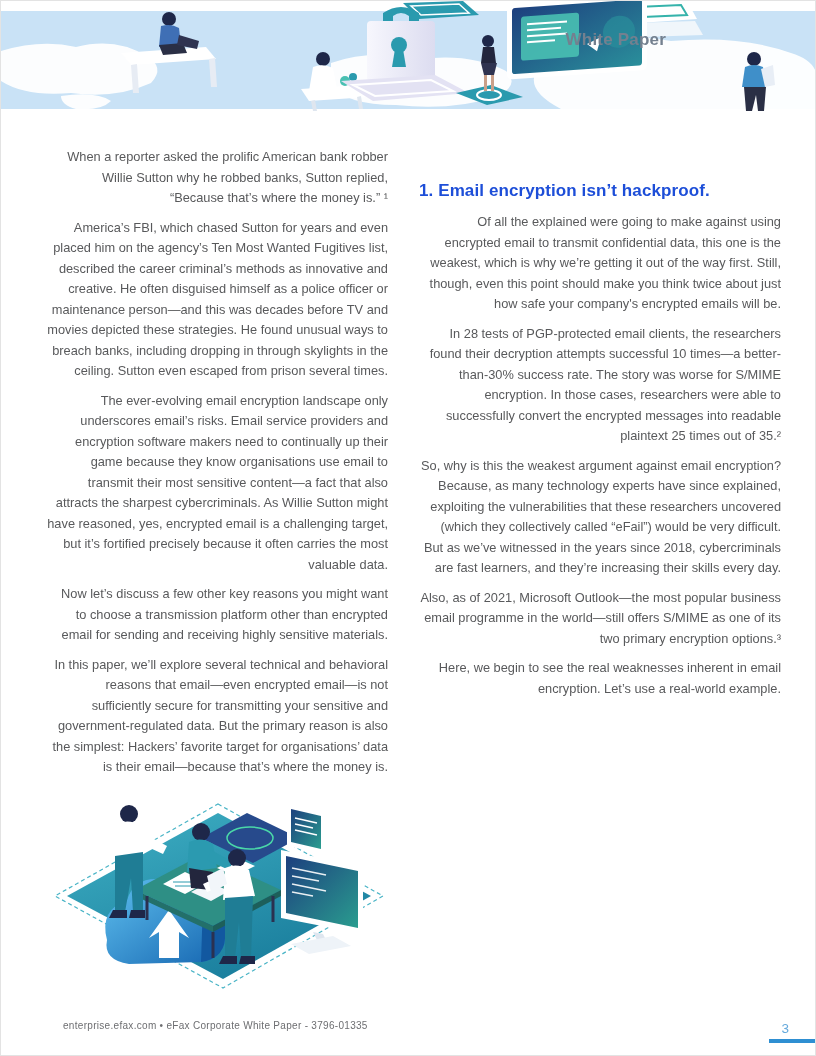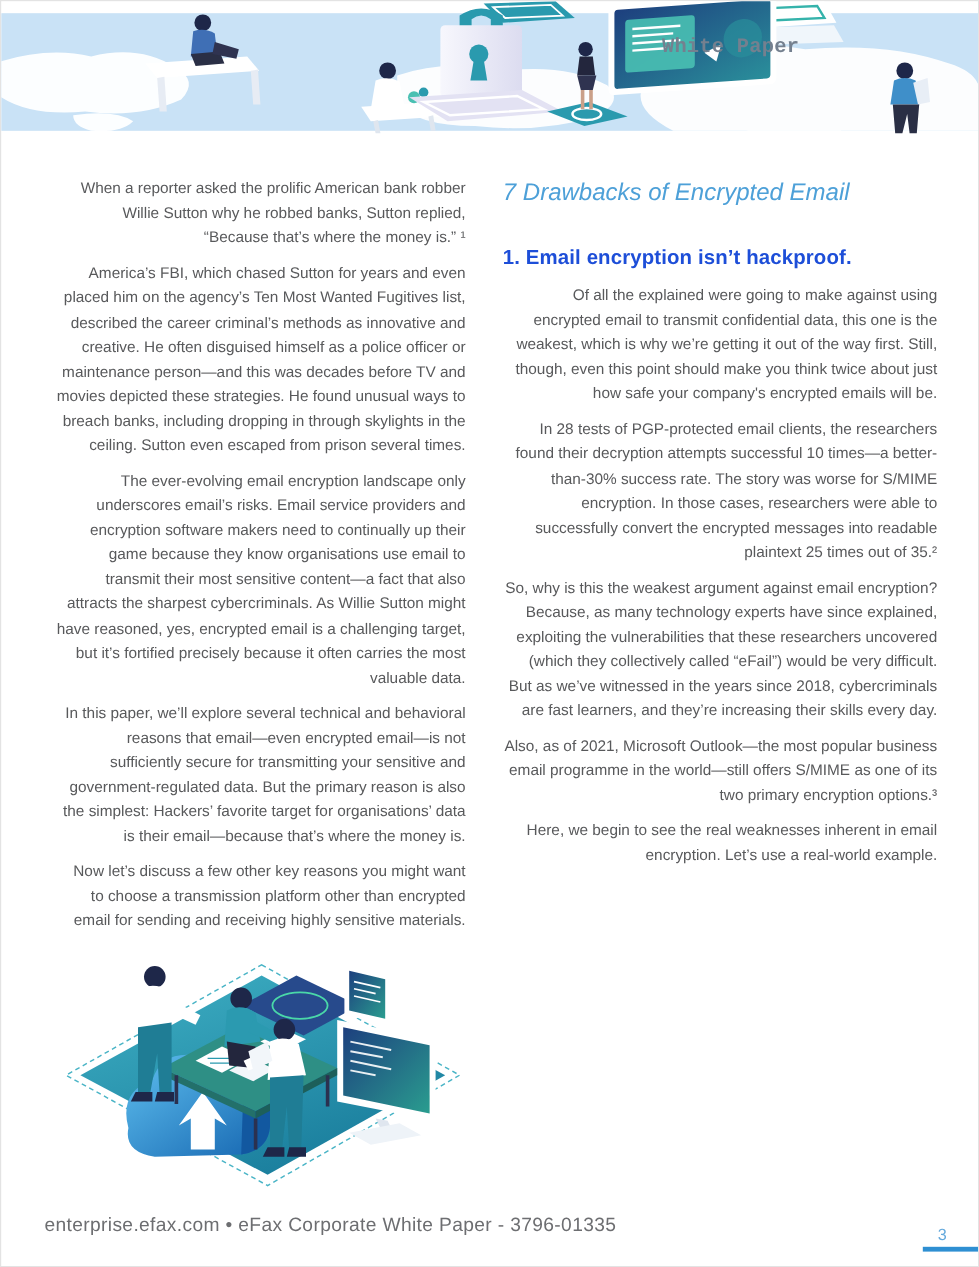--- a/index.html
+++ b/index.html
@@ -2,21 +2,21 @@
 <html><head>
 <meta charset="utf-8">
 <style>
   html,body { margin:0; padding:0; background:#ffffff; }
   .page {
     position:relative; width:816px; height:1056px; background:#ffffff;
     overflow:hidden; font-family:"Liberation Sans","DejaVu Sans",sans-serif;
     border:1px solid #e3e3e3; box-sizing:border-box;
   }
   
-  .banner { position:absolute; top:0; left:0; width:711px; height:112px;font-family:Liberation Mono, monospace; }
+  .banner { position:absolute; top:0; left:0; width:711px; height:112px; }
   .banner svg { display:block; overflow:visible; }
   .wp-label {
     position:absolute; top:29px; right:46px;
     font-size:17px; font-weight:600; color:#74808f; letter-spacing:.2px;
   }
   
   .content { position:absolute; left:46px; top:146px; width:732px; }
   .col { position:absolute; top:0; }
   .col-left  { left:0;   width:341px; }
   .col-right { left:372px; width:362px; top:2px; }
@@ -29,22 +29,22 @@
     font-weight:500; color:#4da0d8;
   }
   h2.section-heading {
     margin:30px 0 10px 0; font-size:17px; line-height:23px;
     font-weight:700; color:#1d4ed8; letter-spacing:.1px;
   }
   figure.team { margin:14px 0 0 4px; padding:0; }
   figure.team svg { display:block; }
   
   .footer-text {
-    position:absolute; left:36px; bottom:24px;
-    font-size:16px; color:#6d6e71; letter-spacing:.3px;text-align:center;
+    position:absolute; left:62px; bottom:24px;
+    font-size:10px; color:#6d6e71; letter-spacing:.3px;text-align:center;
   }
   .page-number {
     position:absolute; right:26px; bottom:19px;
     font-size:13.5px; color:#64a9dc;
   }
   .page-bar {
     position:absolute; right:0; bottom:12px;
     width:46px; height:4px; background:#2e8fd2;
   }
 </style>
@@ -149,22 +149,22 @@
     </svg>
     <div class="wp-label">White Paper</div>
   </header>
 
   <main class="content">
 
     <section class="col col-left">
       <p class="body">When a reporter asked the prolific American bank robber Willie Sutton why he robbed banks, Sutton replied, “Because that’s where the money is.” ¹</p>
       <p class="body">America’s FBI, which chased Sutton for years and even placed him on the agency’s Ten Most Wanted Fugitives list, described the career criminal’s methods as innovative and creative. He often disguised himself as a police officer or maintenance person—and this was decades before TV and movies depicted these strategies. He found unusual ways to breach banks, including dropping in through skylights in the ceiling. Sutton even escaped from prison several times.</p>
       <p class="body">The ever-evolving email encryption landscape only underscores email’s risks. Email service providers and encryption software makers need to continually up their game because they know organisations use email to transmit their most sensitive content—a fact that also attracts the sharpest cybercriminals. As Willie Sutton might have reasoned, yes, encrypted email is a challenging target, but it’s fortified precisely because it often carries the most valuable data.</p>
+      <p class="body">Now let’s discuss a few other key reasons you might want to choose a transmission platform other than encrypted email for sending and receiving highly sensitive materials.</p>
       <p class="body">In this paper, we’ll explore several technical and behavioral reasons that email—even encrypted email—is not sufficiently secure for transmitting your sensitive and government-regulated data. But the primary reason is also the simplest: Hackers’ favorite target for organisations’ data is their email—because that’s where the money is.</p>
-      <p class="body">Now let’s discuss a few other key reasons you might want to choose a transmission platform other than encrypted email for sending and receiving highly sensitive materials.</p>
 
       <figure class="team">
         <svg width="334" height="200" viewBox="0 0 334 200">
           <defs>
             <linearGradient id="platG" x1="0" y1="0" x2="0.6" y2="1">
               <stop offset="0" stop-color="#3fb0c4"></stop>
                 <stop offset="1" stop-color="#1a7e9d"></stop>
             </linearGradient>
             <linearGradient id="cloudG" x1="0" y1="0" x2="1" y2="1">
               <stop offset="0" stop-color="#5fc0ef"></stop>
@@ -246,21 +246,20 @@
             <path d="M156,84 L172,76 L176,92 L160,100 Z" fill="#f2f6fa"></path>
             <path d="M174,106 L202,104 L200,166 L190,166 L188,130 L184,166 L174,166 Z" fill="#1f7d95"></path>
             <path d="M172,164 L186,164 L186,172 L168,172 Z" fill="#1e2749"></path>
             <path d="M190,164 L204,164 L204,172 L188,172 Z" fill="#1e2749"></path>
           </g>
         </svg>
       </figure>
     </section>
 
     <section class="col col-right">
-      <h1 class="doc-title">7 Drawbacks of Encrypted Email</h1>
 
       <h2 class="section-heading">1. Email encryption isn’t hackproof.</h2>
       <p class="body">Of all the explained were going to make against using encrypted email to transmit confidential data, this one is the weakest, which is why we’re getting it out of the way first. Still, though, even this point should make you think twice about just how safe your company's encrypted emails will be.</p>
       <p class="body">In 28 tests of PGP-protected email clients, the researchers found their decryption attempts successful 10 times—a better-than-30% success rate. The story was worse for S/MIME encryption. In those cases, researchers were able to successfully convert the encrypted messages into readable plaintext 25 times out of 35.²</p>
       <p class="body">So, why is this the weakest argument against email encryption? Because, as many technology experts have since explained, exploiting the vulnerabilities that these researchers uncovered (which they collectively called “eFail”) would be very difficult. But as we’ve witnessed in the years since 2018, cybercriminals are fast learners, and they’re increasing their skills every day.</p>
       <p class="body">Also, as of 2021, Microsoft Outlook—the most popular business email programme in the world—still offers S/MIME as one of its two primary encryption options.³</p>
 
       <p class="body">Here, we begin to see the real weaknesses inherent in email encryption. Let’s use a real-world example.</p>
     </section>
 

